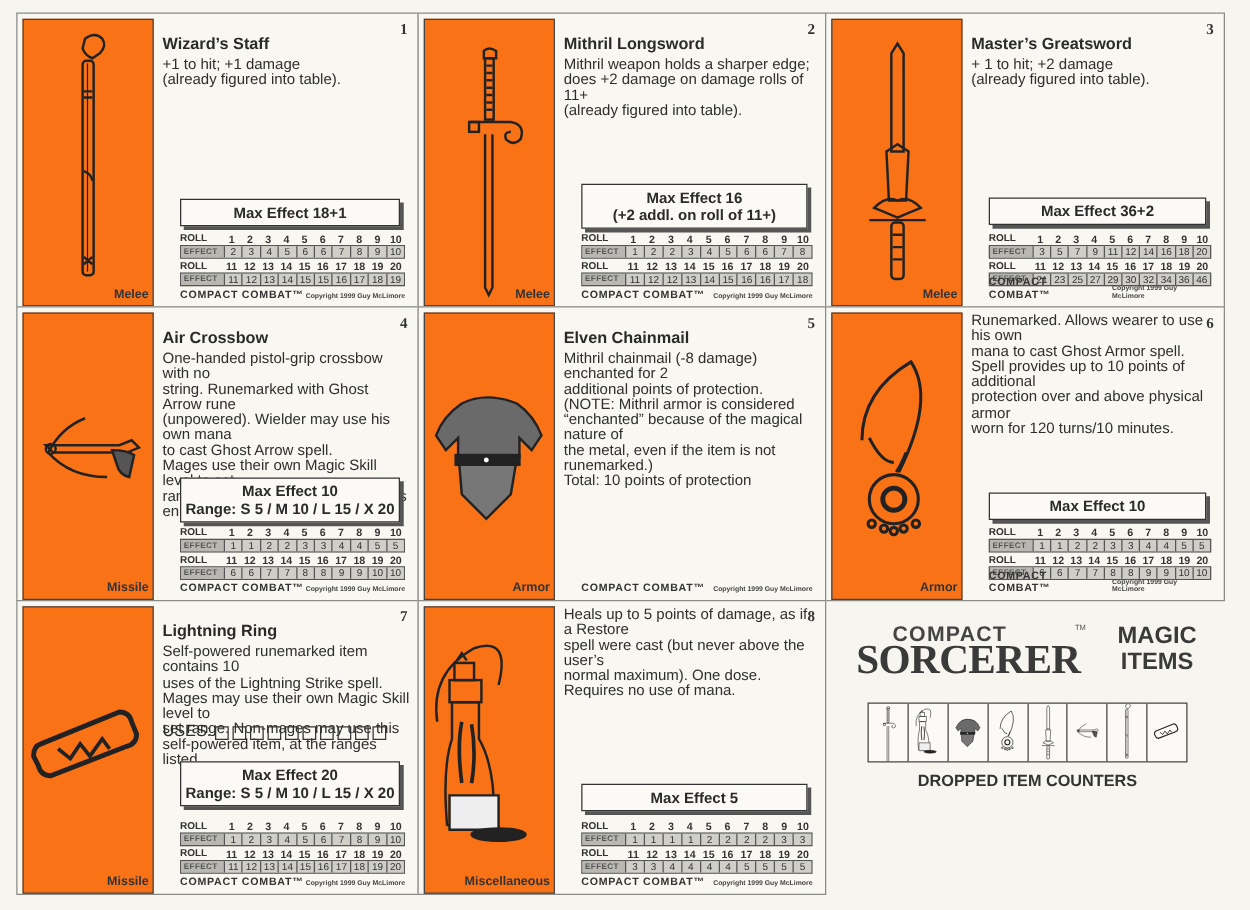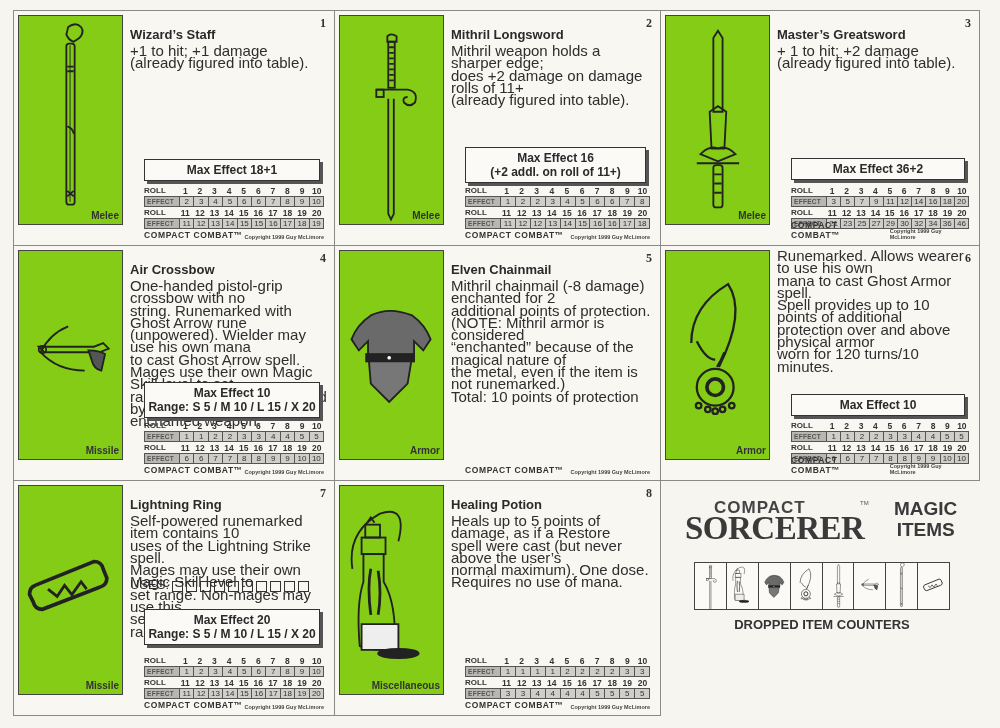--- a/index.html
+++ b/index.html
@@ -1,27 +1,27 @@
 <!DOCTYPE html>
 <html><head>
 <meta charset="utf-8">
 <style>
   * { box-sizing: border-box; margin: 0; padding: 0; }
   html, body { width: 1000px; height: 728px; overflow: hidden; }
   body { background: #f6f5f0; font-family: "Liberation Sans", sans-serif; color: #222; position: relative; }
 
   .card { position: absolute; border: 1px solid #8a8a86; background: #f8f7f2; }
-  .img-panel { position: absolute; left: 4px; top: 4px; width: 105px; bottom: 20px; border: 1.5px solid #444; background: #84cc16; padding-left: 44px; }
+  .img-panel { position: absolute; left: 4px; top: 4px; width: 105px; bottom: 0; border: 1.5px solid #444; background: #f97316; padding-left: 44px; }
   .img-panel svg { position: absolute; left: 0; top: 0; width: 100%; height: 100%; }
   .category { position: absolute; right: 3px; bottom: 3px; font-weight: bold; font-size: 10px; color: #333; }
 
   .content { position: absolute; left: 116px; right: 6px; top: 2px; bottom: 2px; }
   .title { font-weight: bold; font-size: 13px; color: #2a2a2a; line-height: 16px; margin-top: 14px; }
   .num { position: absolute; right: 2px; top: 3px; font-family: "Liberation Serif", serif; font-weight: bold; font-size: 12px; color: #333; }
-  .desc { font-size: 15px; line-height: 12.3px; color: #2e2e2e; margin-top: 2px; white-space: pre-line; }
+  .desc { font-size: 12px; line-height: 12.3px; color: #2e2e2e; margin-top: 2px; white-space: pre-line; }
 
   .uses { position: absolute; left: 0; top: 94px; font-size: 13px; color: #2a2a2a; display: flex; align-items: flex-end; gap: 3px; }
   .uses .box { width: 11px; height: 11px; border: 1.2px solid #333; display: inline-block; }
 
   .maxbox { position: absolute; left: 14px; right: 8px; border: 1.5px solid #333; background: #fbfaf6; box-shadow: 3px 3px 0 #555; text-align: center; font-weight: bold; font-size: 12px; color: #2a2a2a; line-height: 14px; padding: 3px 0; }
 
   .rolltable { position: absolute; left: 14px; right: 4px; font-size: 8.5px; }
   .rt-row { display: flex; height: 10px; align-items: flex-start; }
   .rt-label { width: 34px; font-weight: bold; font-size: 8px; color: #333; }
   .rt-roll .rt-cell { flex: 1; text-align: center; font-weight: bold; color: #333; }
@@ -610,26 +610,29 @@
               <path d="M22 74 h22 v30 q14 24 12 70 q-14 8 -38 0 q-4 -46 4 -70 z"></path>
               <path d="M20 150 h40 v28 h-40 z" fill="#eee"></path>
               <path d="M30 90 q-4 20 0 50 M38 92 q4 24 0 48" stroke-width="3"></path>
               <path d="M10 90 q-6 -40 30 -60 q30 -10 20 30"></path>
               <ellipse cx="60" cy="182" rx="22" ry="5" fill="#222"></ellipse>
             </g>
           </svg></span>
       <span class="category">Miscellaneous</span>
     </div>
       <div class="content">
-      <div class="title">Healing Potion</div>
       <div class="num">8</div>
       <div class="desc">Heals up to 5 points of damage, as if a Restore
 spell were cast (but never above the user’s
 normal maximum). One dose.
 Requires no use of mana.</div>
+        <div class="maxbox" style="top:144px">
+        <div>Max Effect 5</div>
+
+      </div>
         <div class="rolltable" style="bottom:14px">
         <div class="rt-row rt-roll">
             <span class="rt-label">ROLL</span>
             <span class="rt-cell">1</span>
             <span class="rt-cell">2</span>
             <span class="rt-cell">3</span>
             <span class="rt-cell">4</span>
             <span class="rt-cell">5</span>
             <span class="rt-cell">6</span>
             <span class="rt-cell">7</span>

